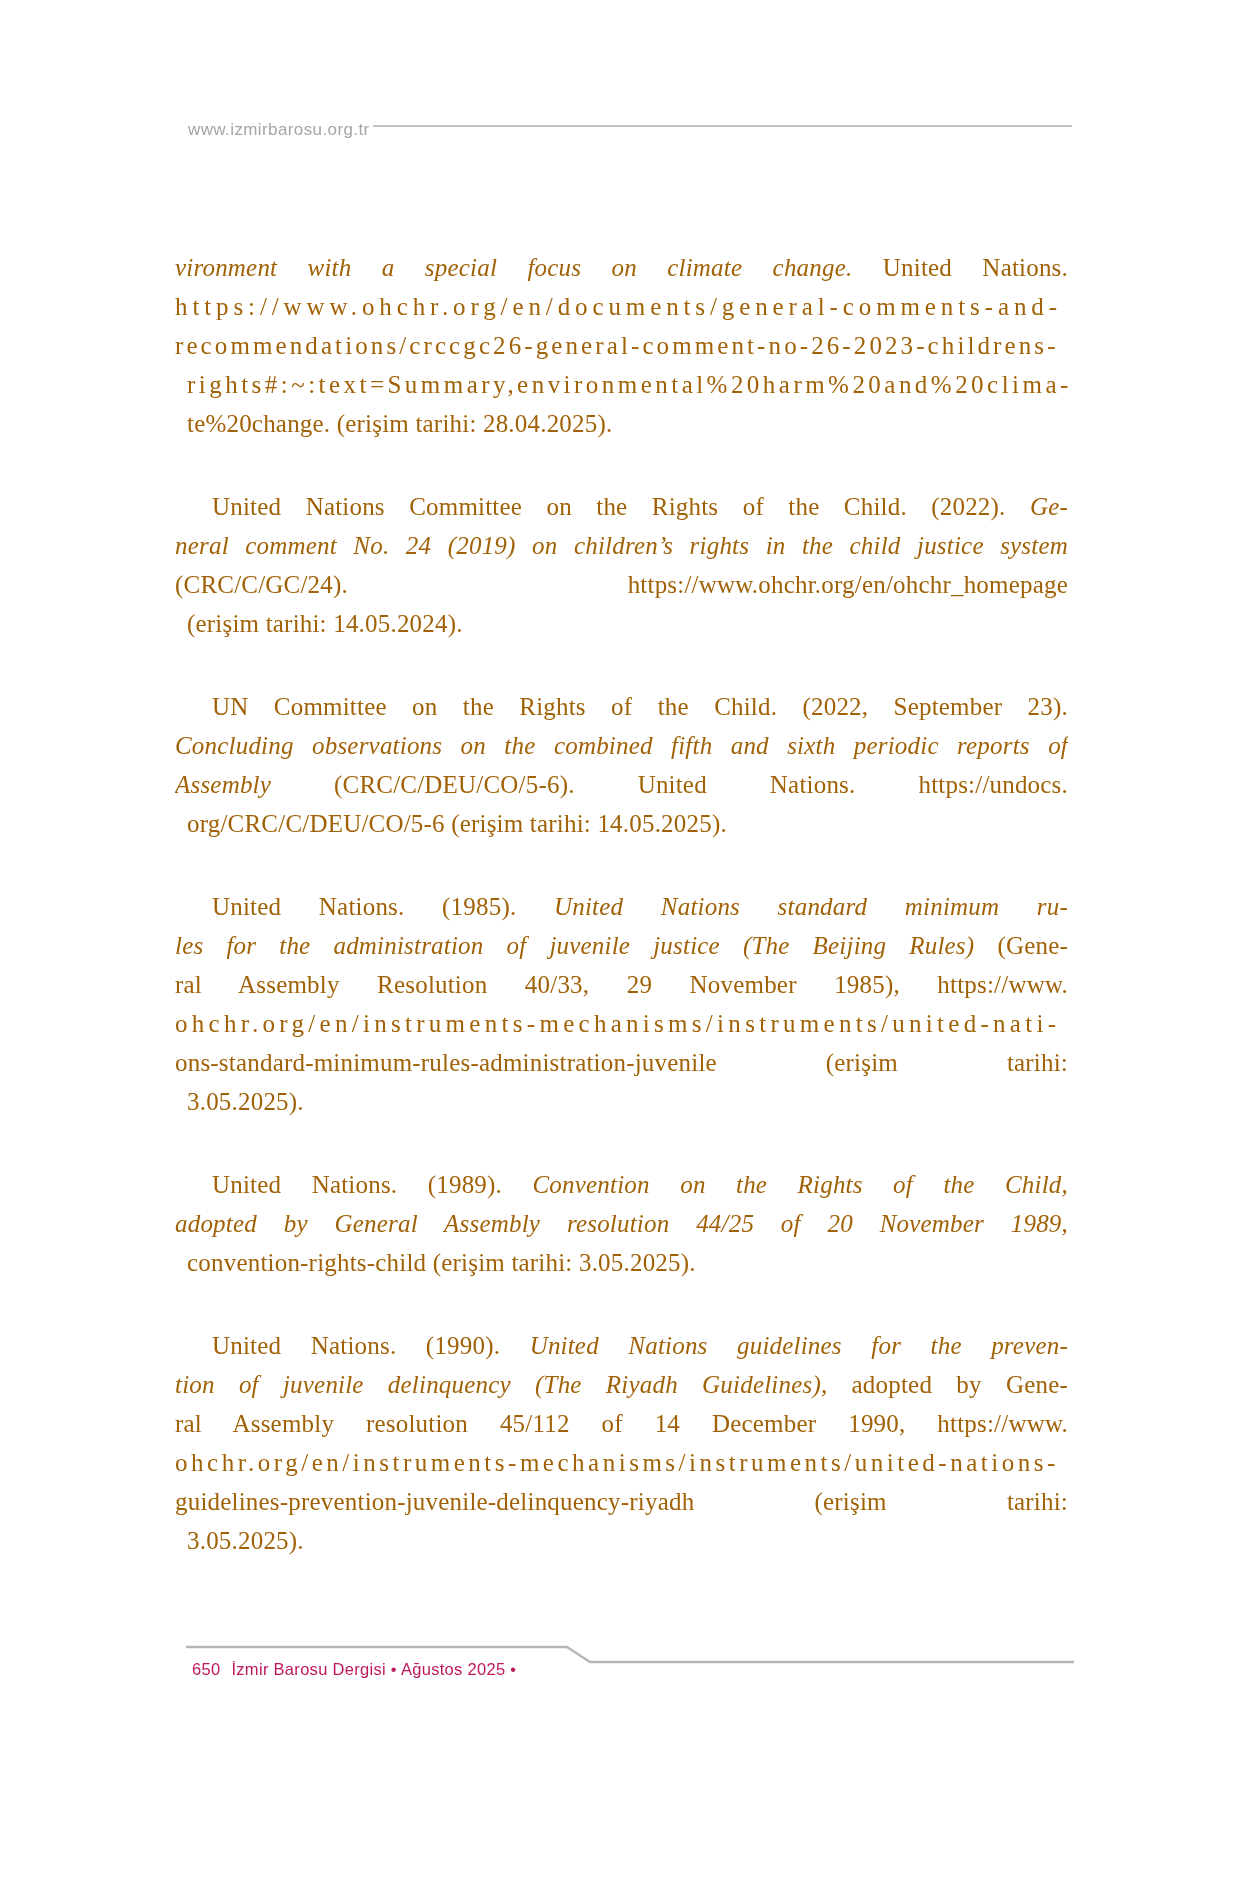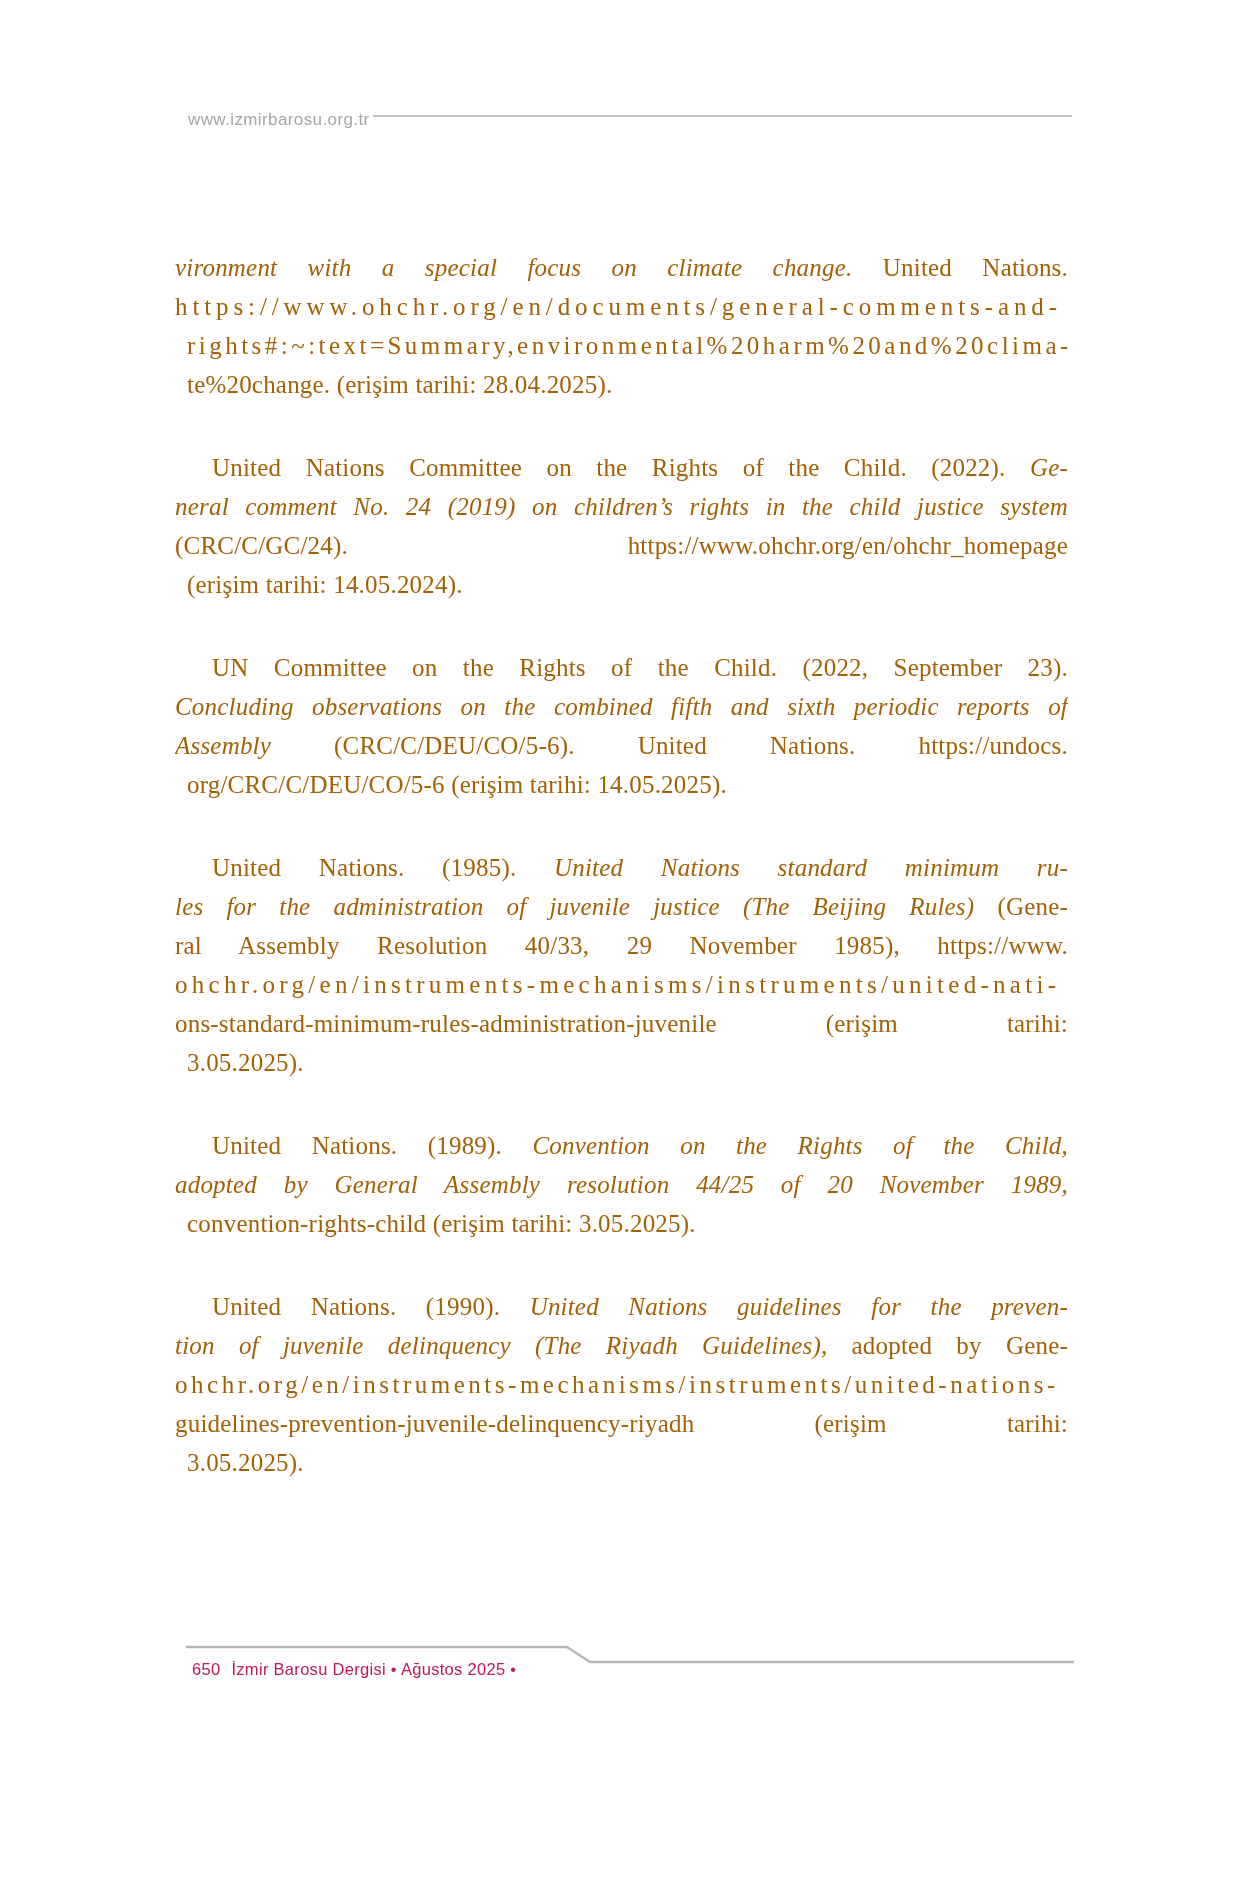--- a/index.html
+++ b/index.html
@@ -12,21 +12,21 @@
     width: 1260px;
     height: 1890px;
     background: #ffffff;
     overflow: hidden;
   }
 
   
   #header {
     position: absolute;
     left: 188px;
-    top: 110px;
+    top: 120px;
     width: 884px;
     display: flex;
     align-items: center;
     font-family: "Liberation Sans", sans-serif;
     font-size: 17px;
     letter-spacing: 0.4px;
     color: #a5a5a5;
   }
   #header .rule {
     flex: 1;
@@ -86,20 +86,21 @@
 
   <div id="header">
     <span>www.izmirbarosu.org.tr</span>
     <div class="rule"></div>
   </div>
 
   <div id="refs">
       <div class="ref">
         <div class="line j"><span class="inner"><i>vironment with a special focus on climate change.</i><span> United Nations.</span></span></div>
         <div class="line j fit"><span class="inner" style="display: inline-block; white-space: nowrap; letter-spacing: 4.89px;"><span>https://www.ohchr.org/en/documents/general-comments-and-</span></span></div>
+        <div class="line j fit"><span class="inner" style="display: inline-block; white-space: nowrap; letter-spacing: 3.1px;"><span>recommendations/crccgc26-general-comment-no-26-2023-childrens-</span></span></div>
         <div class="line j fit"><span class="inner" style="display: inline-block; white-space: nowrap; letter-spacing: 3.47px; margin-left: 12px;"><span>rights#:~:text=Summary,environmental%20harm%20and%20clima-</span></span></div>
         <div class="line last"><span class="inner"><span>te%20change. (erişim tarihi: 28.04.2025).</span></span></div>
       </div>
       <div class="ref">
         <div class="line j ind"><span class="inner"><span>United Nations Committee on the Rights of the Child. (2022). </span><i>Ge-</i></span></div>
         <div class="line j"><span class="inner"><i>neral comment No. 24 (2019) on children’s rights in the child justice system</i></span></div>
         <div class="line j"><span class="inner"><span>(CRC/C/GC/24). https://www.ohchr.org/en/ohchr_homepage</span></span></div>
         <div class="line last"><span class="inner"><span>(erişim tarihi: 14.05.2024).</span></span></div>
       </div>
       <div class="ref">
@@ -117,20 +118,21 @@
         <div class="line last"><span class="inner"><span>3.05.2025).</span></span></div>
       </div>
       <div class="ref">
         <div class="line j ind"><span class="inner"><span>United Nations. (1989). </span><i>Convention on the Rights of the Child,</i></span></div>
         <div class="line j"><span class="inner"><i>adopted by General Assembly resolution 44/25 of 20 November 1989,</i></span></div>
         <div class="line last"><span class="inner"><span>convention-rights-child (erişim tarihi: 3.05.2025).</span></span></div>
       </div>
       <div class="ref">
         <div class="line j ind"><span class="inner"><span>United Nations. (1990). </span><i>United Nations guidelines for the preven-</i></span></div>
         <div class="line j"><span class="inner"><i>tion of juvenile delinquency (The Riyadh Guidelines),</i><span> adopted by Gene-</span></span></div>
+        <div class="line j"><span class="inner"><span>ral Assembly resolution 45/112 of 14 December 1990, https://www.</span></span></div>
         <div class="line j fit"><span class="inner" style="display: inline-block; white-space: nowrap; letter-spacing: 3.51px;"><span>ohchr.org/en/instruments-mechanisms/instruments/united-nations-</span></span></div>
         <div class="line j"><span class="inner"><span>guidelines-prevention-juvenile-delinquency-riyadh (erişim tarihi:</span></span></div>
         <div class="line last"><span class="inner"><span>3.05.2025).</span></span></div>
       </div>
     </div>
 
   <svg id="footer-rule" width="1260" height="30" viewBox="0 0 1260 30">
     <polyline points="186,7 567,7 590,22 1074,22" fill="none" stroke="#b6b6b6" stroke-width="2.4"></polyline>
   </svg>
 

